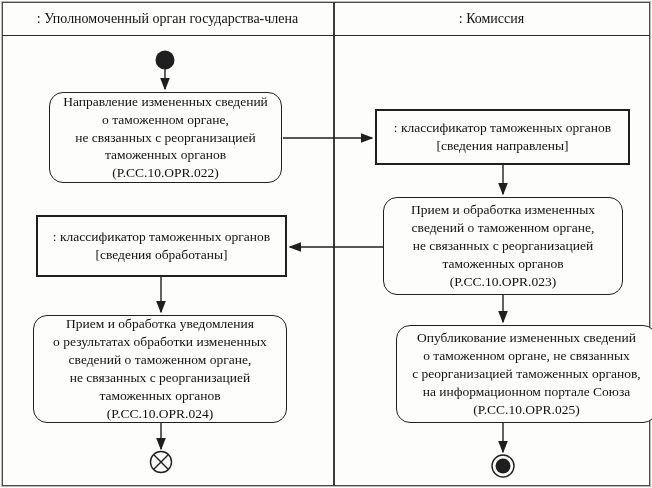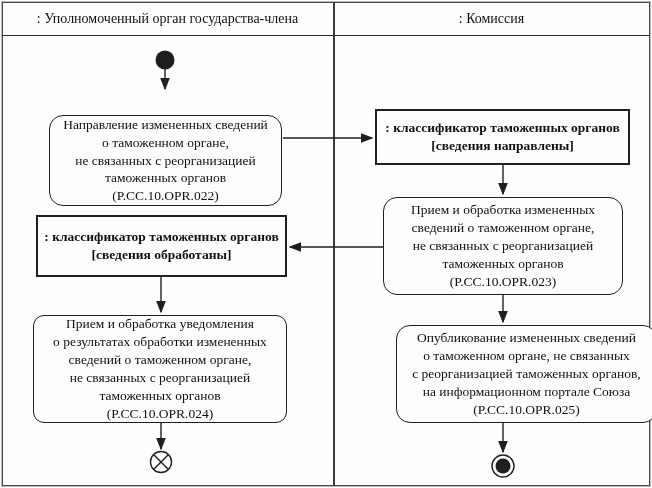--- a/index.html
+++ b/index.html
@@ -49,26 +49,26 @@
     display: flex;
     align-items: center;
     justify-content: center;
     text-align: center;
     font-size: 13.5px;
     line-height: 1.33;
     padding: 2px 4px;
   }
   .node .txt { white-space: pre-line; }
   .action { border-radius: 14px; }
-  .object { border-radius: 0; border-width: 2px; font-weight: bold; }
-  #action-022 { left: 49px;  top: 92px;  width: 233px; height: 91px; margin-top: 23px; }
+  .object { border-radius: 0; border-width: 2px; }
+  #action-022 { left: 49px;  top: 92px;  width: 233px; height: 91px; }
   #object-directed  { left: 375px; top: 109px; width: 255px; height: 56px; }
   #action-023 { left: 383px; top: 197px; width: 240px; height: 98px; font-family: Liberation Serif, serif; }
   #object-processed { left: 36px;  top: 215px; width: 251px; height: 62px; }
-  #action-024 { left: 33px;  top: 315px; width: 254px; height: 108px; border-radius: 11px; }
+  #action-024 { left: 33px;  top: 315px; width: 254px; height: 108px; }
   #action-025 { left: 372px; top: 325px; width: 261px; height: 98px; margin-left: 24px; }
   svg.overlay {
     position: absolute;
     left: 0; top: 0;
     width: 652px; height: 488px;
     pointer-events: none;
   }
 </style>
 </head>
 <body>

